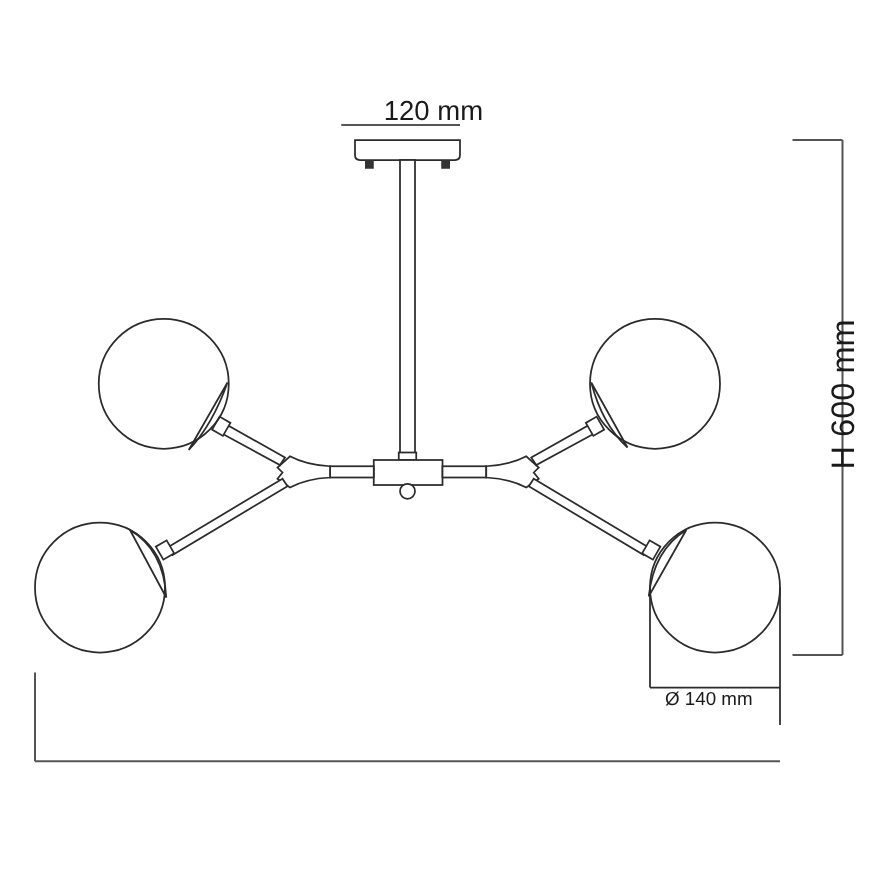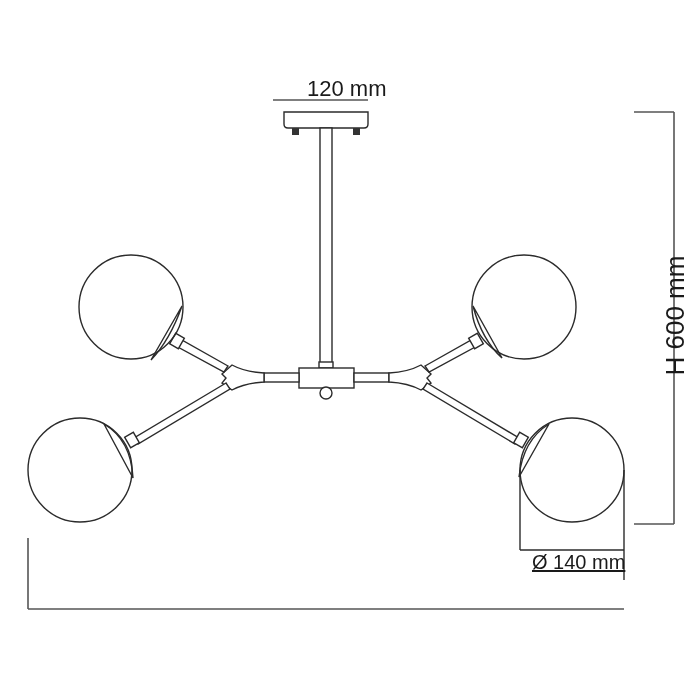--- a/index.html
+++ b/index.html
@@ -5,21 +5,21 @@
   html,body{margin:0;padding:0;background:#ffffff;}
   body{width:700px;height:700px;overflow:hidden;font-family:"Liberation Sans","DejaVu Sans",sans-serif;}
   #stage{position:relative;width:700px;height:700px;}
   svg{position:absolute;left:0;top:0;}
   .ln{stroke:#2b2b2b;stroke-width:1.4;fill:none;}
   .lnw{stroke:#2b2b2b;stroke-width:1.4;fill:#ffffff;}
   .dim{stroke:#555;stroke-width:1.6;fill:none;}
   .lbl{position:absolute;color:#1a1a1a;white-space:nowrap;}
   #lbl-top{left:286px;top:76px;font-size:22px;margin-left:21px;}
   #lbl-height{left:620px;top:305px;font-size:26px;transform:rotate(-90deg);transform-origin:center;width:110px;text-align:center;}
-  #lbl-globe{left:532px;top:551px;font-size:20px;text-decoration:underline;}
+  #lbl-globe{left:532px;top:551px;font-size:15px;}
   #lbl-width{left:272px;top:568px;font-size:28px;}
 </style>
 </head>
 <body>
 
 <div id="stage">
 <svg width="700" height="700" viewBox="0 0 700 700">
 
   <line class="dim" x1="273" y1="100" x2="368" y2="100"></line>
 

